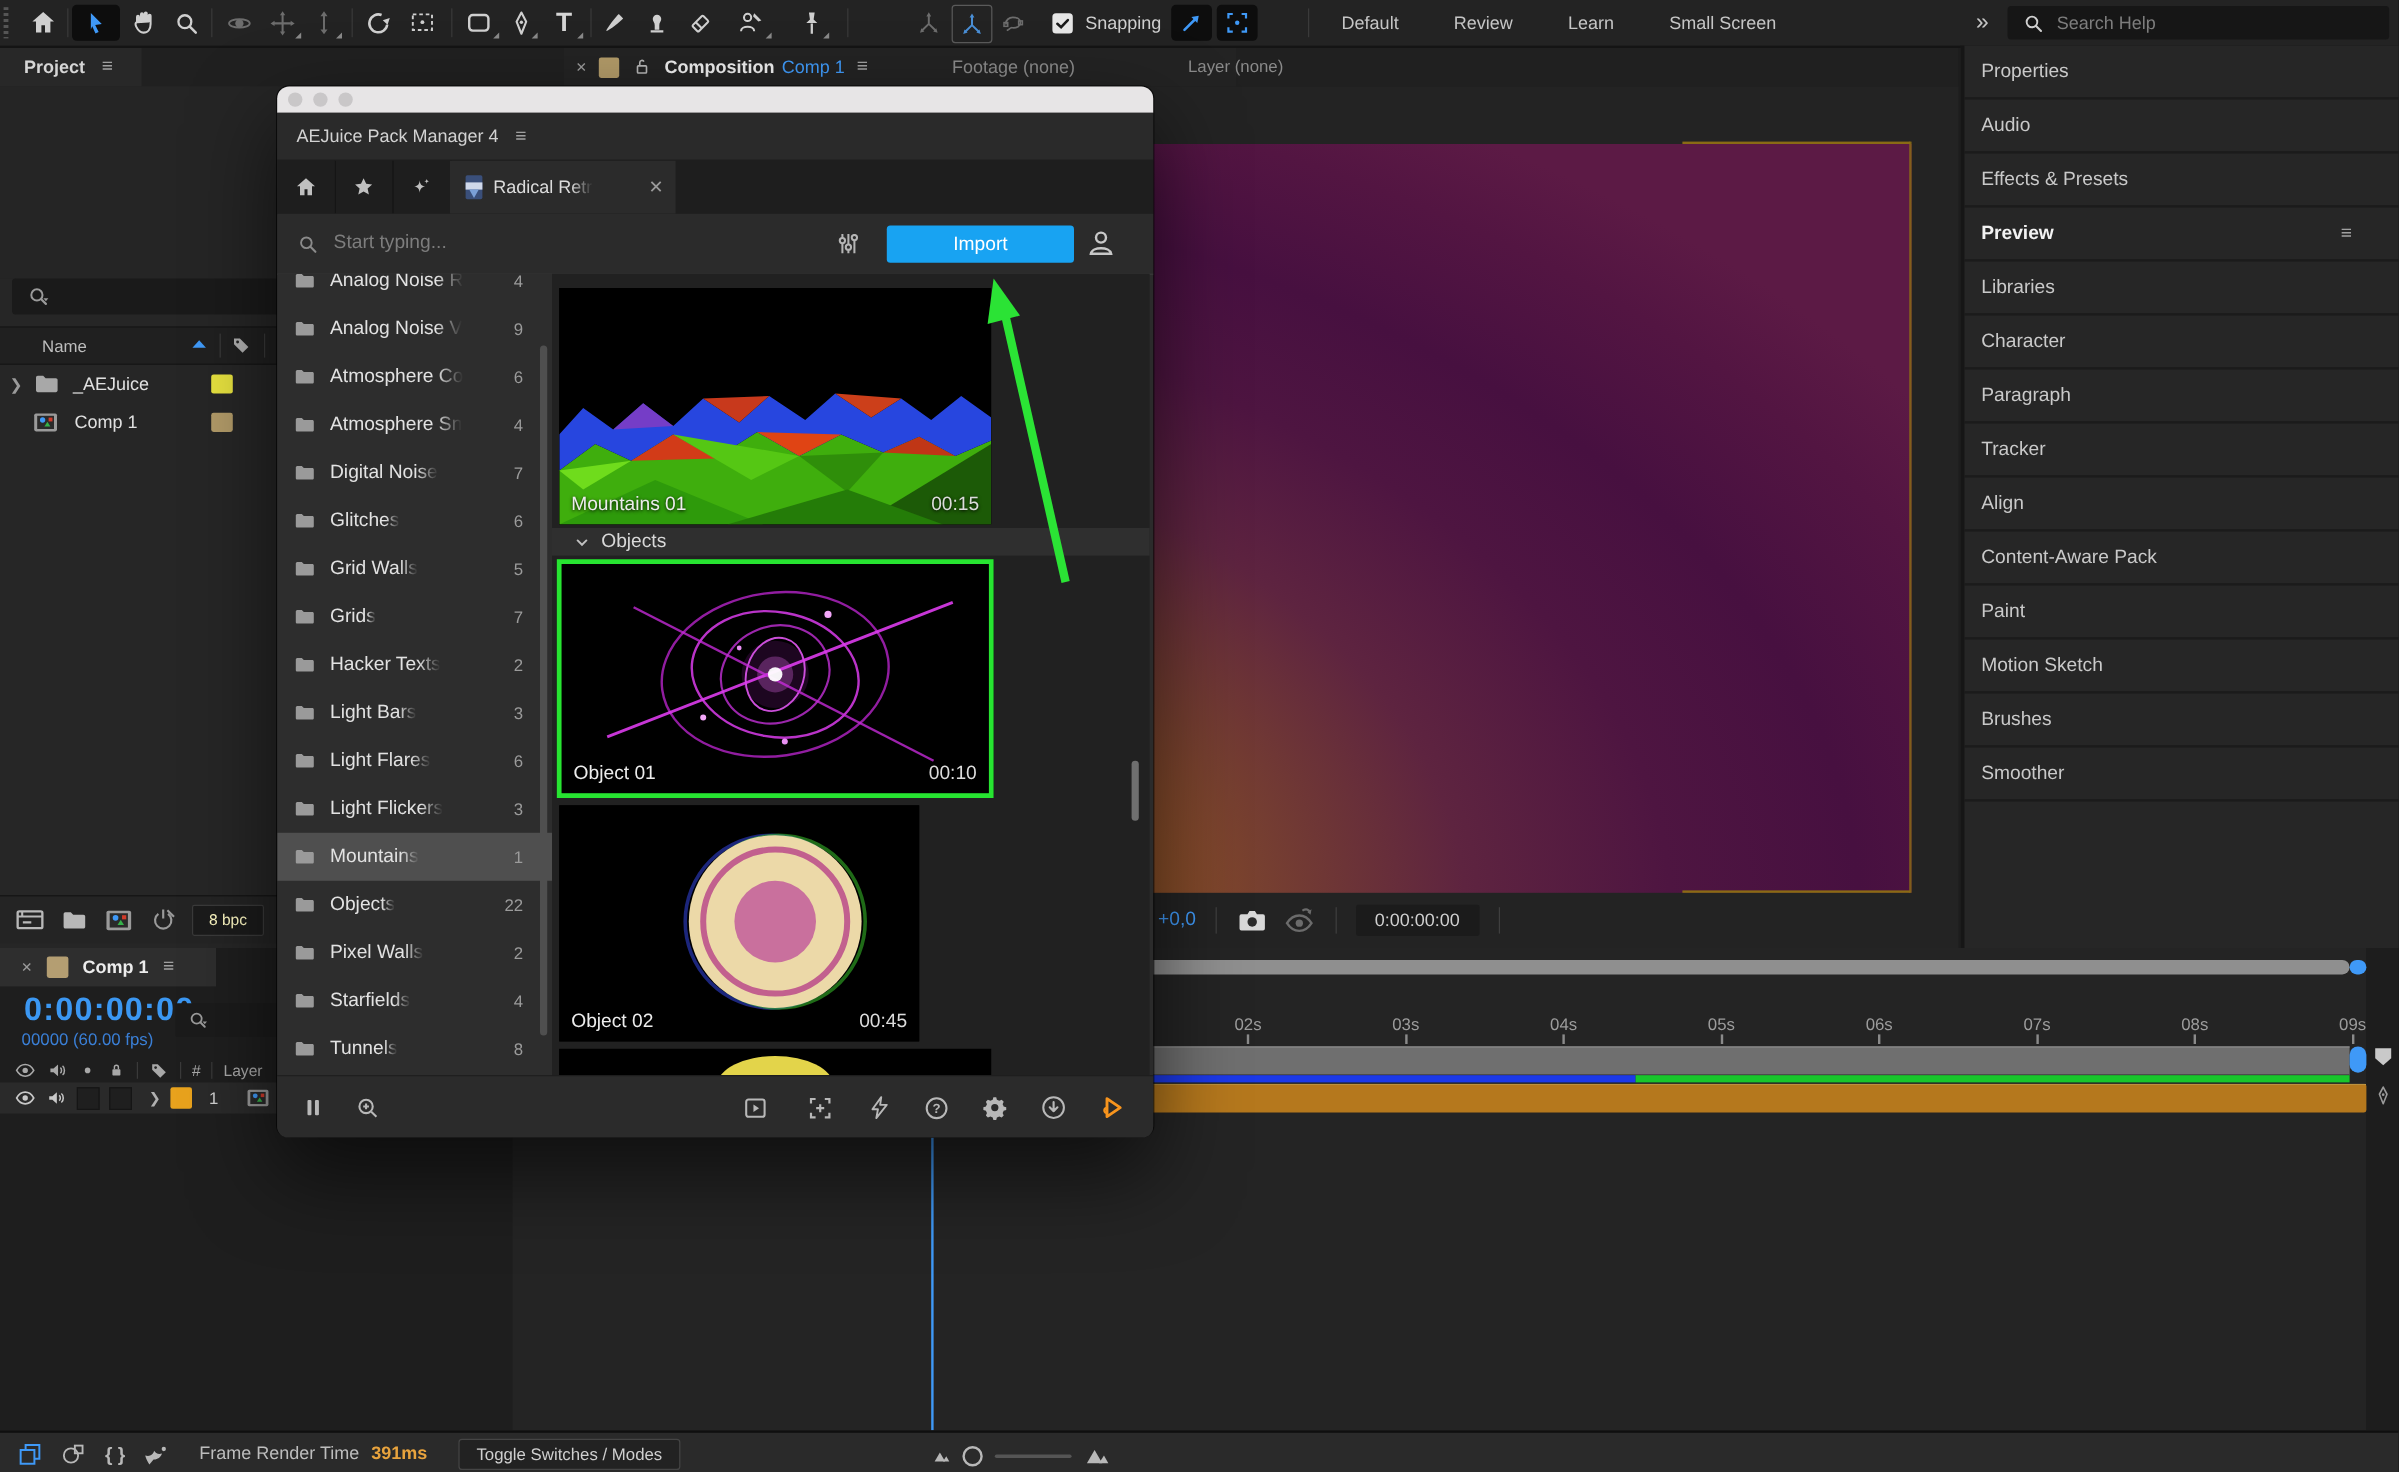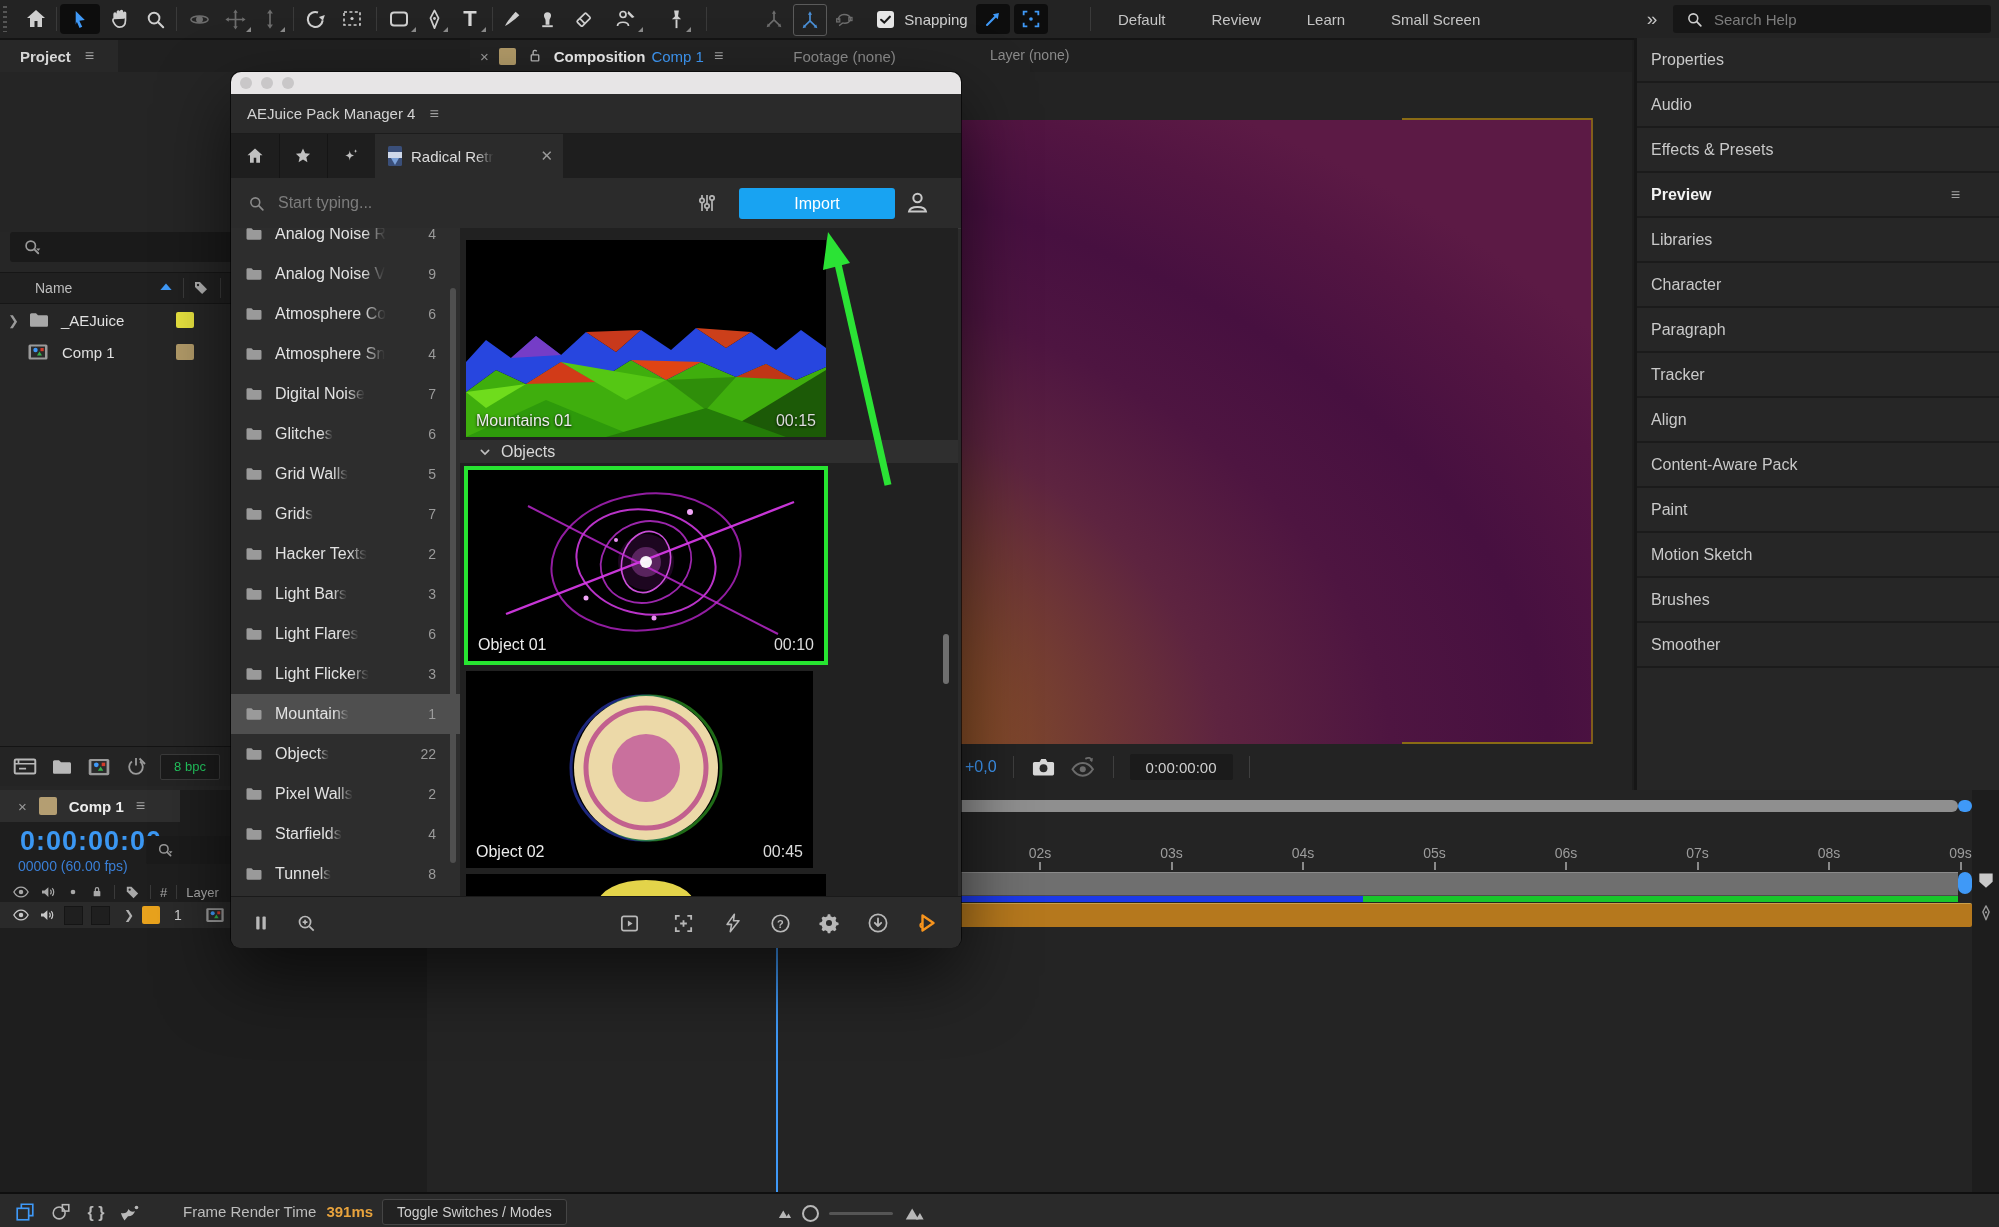--- a/index.html
+++ b/index.html
@@ -556,21 +556,21 @@
         </svg>
       <svg class="ic" width="24" height="24" style="color:#b8b8b8;">
           <use href="#i-folder"></use>
         </svg>
       <svg class="ic" width="26" height="26">
           <use href="#i-film"></use>
         </svg>
       <svg class="ic" width="24" height="24" style="color:#9a9a9a;">
           <use href="#i-fxpower"></use>
         </svg>
-      <span style="height:24px;min-width:58px;background:#1b1b1b;border:1px solid #3a3a3a;border-radius:2px;display:flex;align-items:center;justify-content:center;font-size:13px;color:#22c55e;">8 bpc</span>
+      <span style="height:24px;min-width:58px;background:#1b1b1b;border:1px solid #3a3a3a;border-radius:2px;display:flex;align-items:center;justify-content:center;font-size:13px;color:#fef9c3;">8 bpc</span>
       <svg class="ic" width="24" height="24" style="color:#b0b0b0;">
           <use href="#i-trash"></use>
         </svg>
     </div>
   </div>
 
   <div class="abs comppanel">
     <div class="gradient"></div>
     <div class="compborder" style="left:935px;top:46px;width:190px;height:2px;background:#8a6b15;"></div>
     <div class="compborder" style="left:1124px;top:46px;width:2px;height:626px;background:#8a6b15;opacity:.85;"></div>
@@ -768,21 +768,21 @@
       </svg>
     <svg class="ic" style="margin-left:14px;color:#b8b8b8;" width="22" height="22">
         <use href="#i-circlesq"></use>
       </svg>
     <svg class="ic" style="margin-left:12px;color:#b8b8b8;" width="24" height="24">
         <use href="#i-braces"></use>
       </svg>
     <svg class="ic" style="margin-left:10px;color:#b8b8b8;" width="24" height="24">
         <use href="#i-bird"></use>
       </svg>
-    <span style="margin-left:41px;font-size:15px;color:#bdbdbd;">Frame Render Time</span>
+    <span style="margin-left:24px;font-size:15px;color:#bdbdbd;">Frame Render Time</span>
     <span style="margin-left:10px;font-size:15px;font-weight:700;color:#e8a33d;">391ms</span>
     <div class="togglebtn">Toggle Switches / Modes</div>
     <div class="zoomslider">
       <svg class="ic" width="15" height="15" style="color:#b8b8b8;">
           <use href="#i-mountain"></use>
         </svg>
       <span class="zknob" style="position:static;margin:0;"></span>
       <span class="ztrack"></span>
       <svg class="ic" width="22" height="22" style="color:#b8b8b8;">
           <use href="#i-mountain"></use>
@@ -1014,21 +1014,21 @@
               <circle cx="44" cy="-50" r="3" fill="#f2a6f8"></circle>
               <circle cx="-60" cy="36" r="2.5" fill="#f2a6f8"></circle>
               <circle cx="8" cy="56" r="2.5" fill="#e890f2"></circle>
               <circle cx="-30" cy="-22" r="2" fill="#e890f2"></circle>
             </g>
           </svg>
           <span class="thumb-label">Object 01</span>
           <span class="thumb-dur">00:10</span>
         </div>
 
-        <div class="thumb" style="left:6px;top:443px;width:347px;height:197px;">
+        <div class="thumb" style="left:6px;top:443px;width:300px;height:197px;">
           <svg width="360" height="197" viewBox="0 0 360 197">
             <rect width="360" height="197" fill="#000"></rect>
             <circle cx="177" cy="97" r="72" fill="none" stroke="#3346e0" stroke-width="3" opacity=".55"></circle>
             <circle cx="183" cy="97" r="72" fill="none" stroke="#39c22a" stroke-width="3" opacity=".55"></circle>
             <circle cx="180" cy="97" r="72" fill="#ecd9a8"></circle>
             <circle cx="180" cy="97" r="60" fill="none" stroke="#c2608e" stroke-width="5"></circle>
             <circle cx="180" cy="97" r="34" fill="#c9709d"></circle>
           </svg>
           <span class="thumb-label">Object 02</span>
           <span class="thumb-dur">00:45</span>

